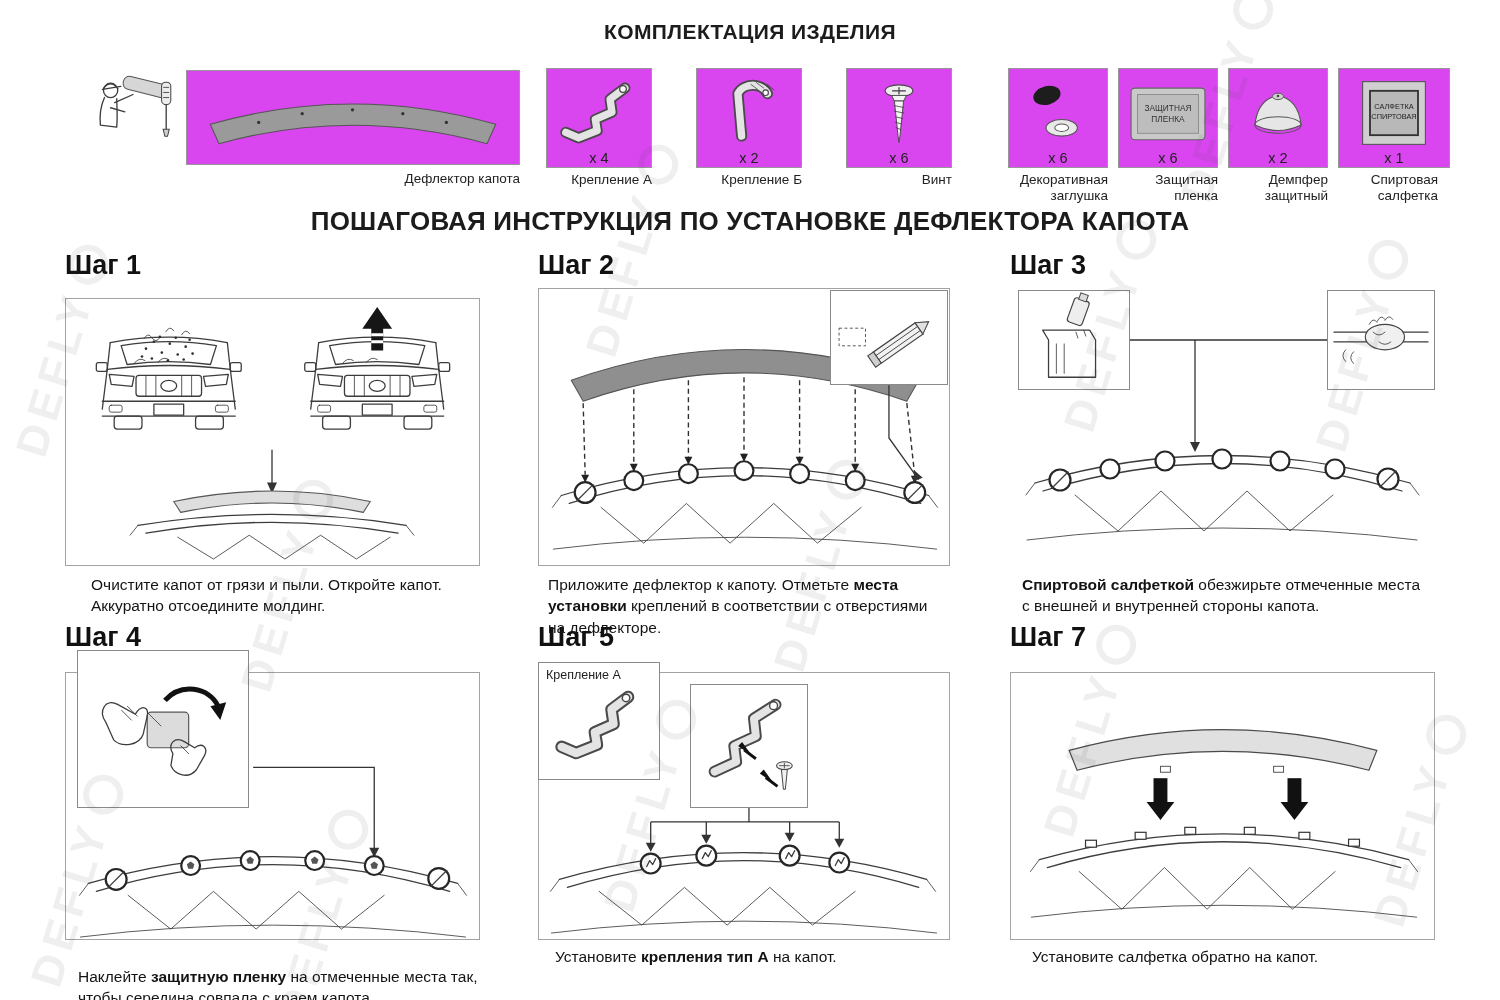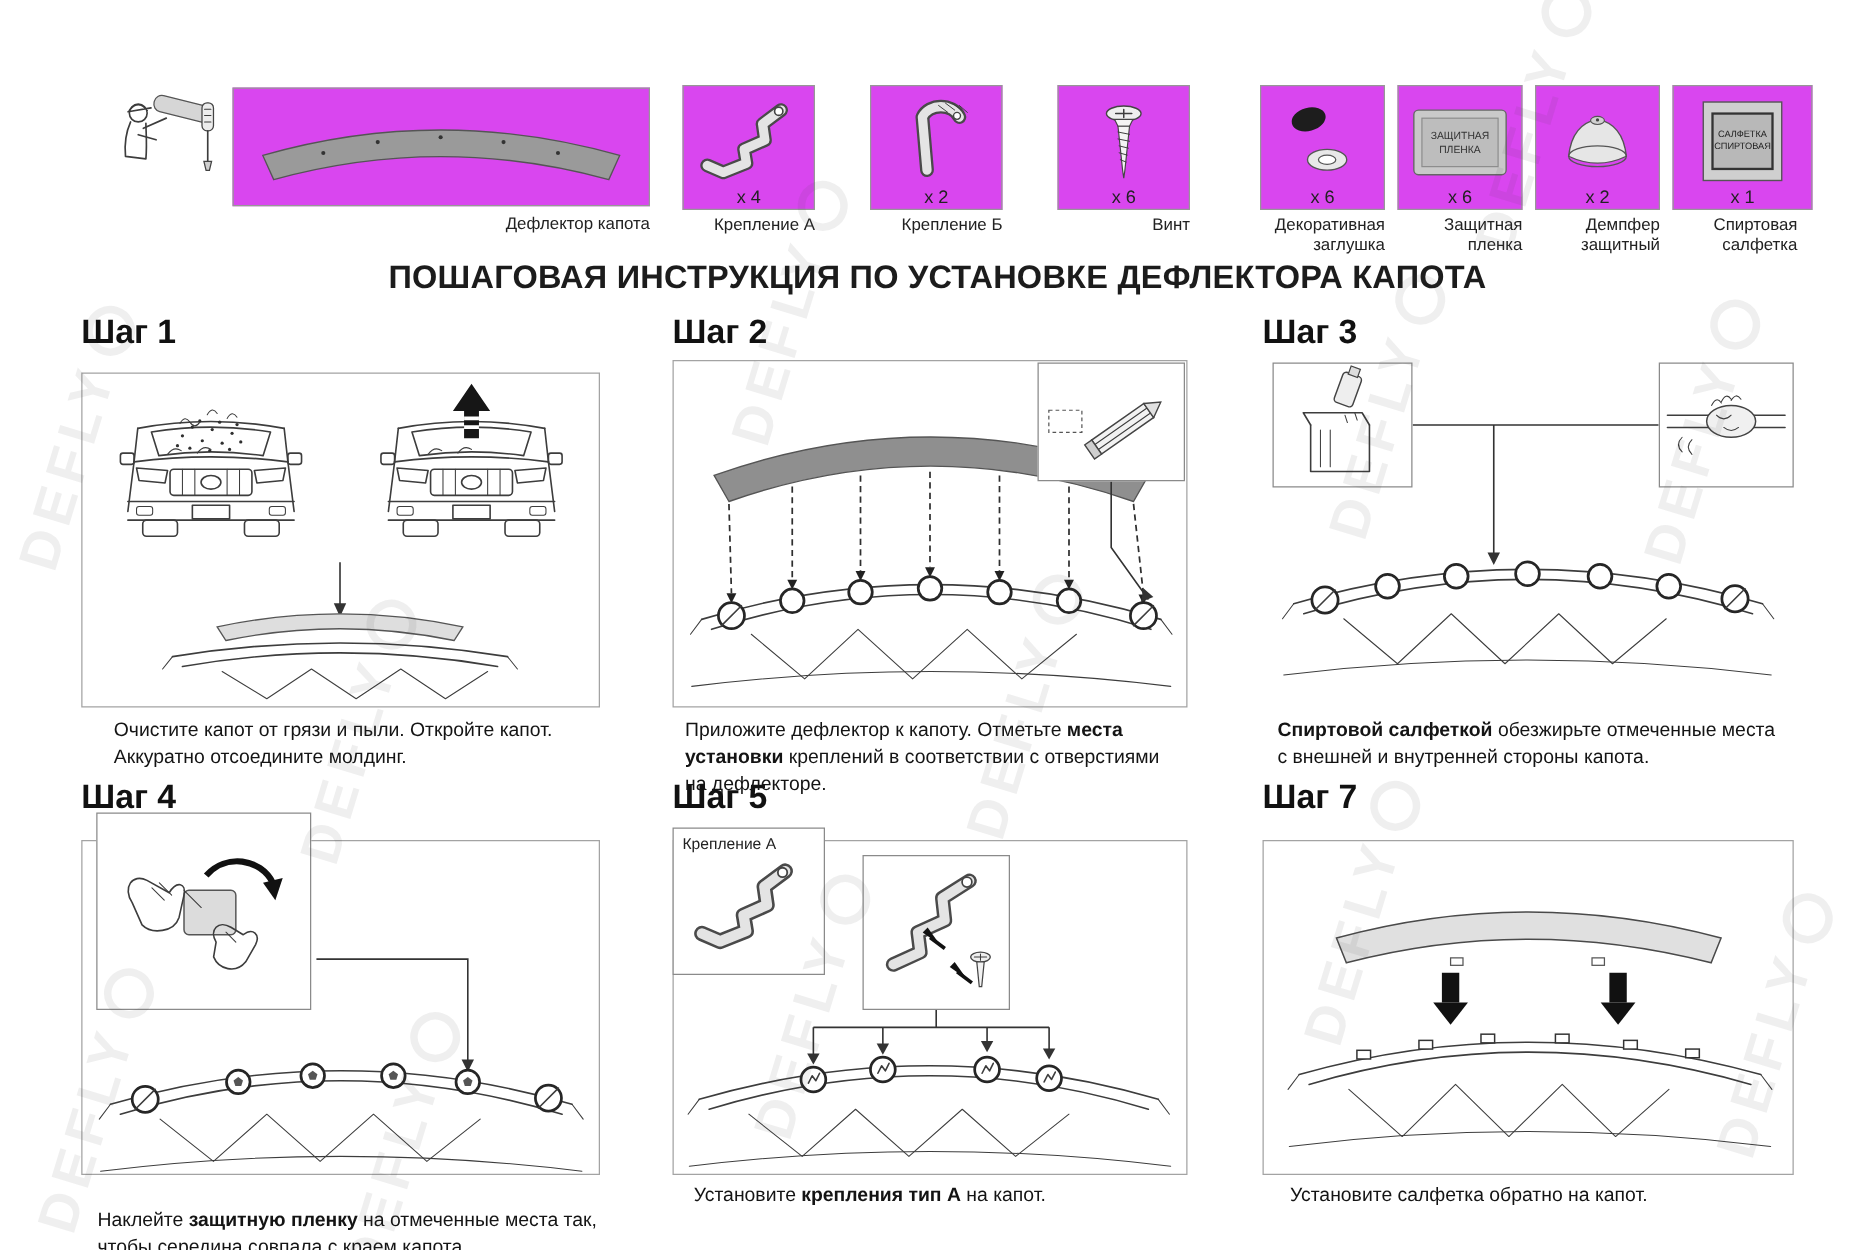--- a/index.html
+++ b/index.html
@@ -32,20 +32,21 @@
   .wm{position:absolute;display:flex;align-items:center;gap:9px;transform:rotate(-73deg);
       transform-origin:0 50%;font-size:44px;font-weight:bold;letter-spacing:6px;
       color:rgba(70,70,70,0.085);white-space:nowrap;z-index:6;pointer-events:none;}
   .wm .ring{width:28px;height:28px;border:6px solid rgba(70,70,70,0.085);border-radius:50%;flex:0 0 auto;}
 </style>
 </head>
 <body>
 
 <div class="canvas">
 
+  <div class="title kit-title">КОМПЛЕКТАЦИЯ ИЗДЕЛИЯ</div>
   <div class="title steps-title">ПОШАГОВАЯ ИНСТРУКЦИЯ ПО УСТАНОВКЕ ДЕФЛЕКТОРА КАПОТА</div>
 
   <svg style="position:absolute;left:80px;top:74px;" width="102" height="92" viewBox="0 0 100 90">
     <circle class="ln" cx="30" cy="16" r="7"></circle>
     <path class="ln" d="M23,14 Q30,5 37,14 M22,15 L40,12"></path>
     <path class="ln" d="M24,23 C20,32 19,40 20,50 L36,52 C37,40 36,30 36,24"></path>
     <path class="ln" d="M34,28 L52,20 M30,33 L44,37"></path>
     <rect x="42" y="6" width="46" height="13" rx="6" transform="rotate(14 64 12)" fill="#d6d6d6" stroke="#555"></rect>
     <rect x="80" y="8" width="9" height="22" rx="4" fill="#ededed" stroke="#444"></rect>
     <path class="ln thin" d="M82,13 L87,13 M82,18 L87,18 M82,23 L87,23"></path>

